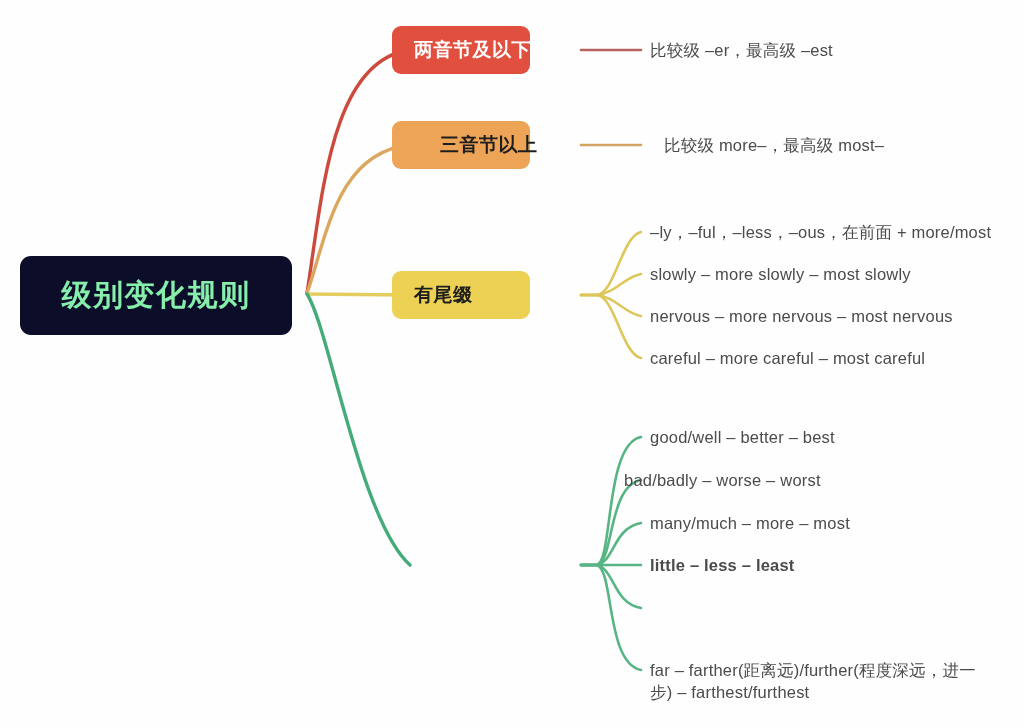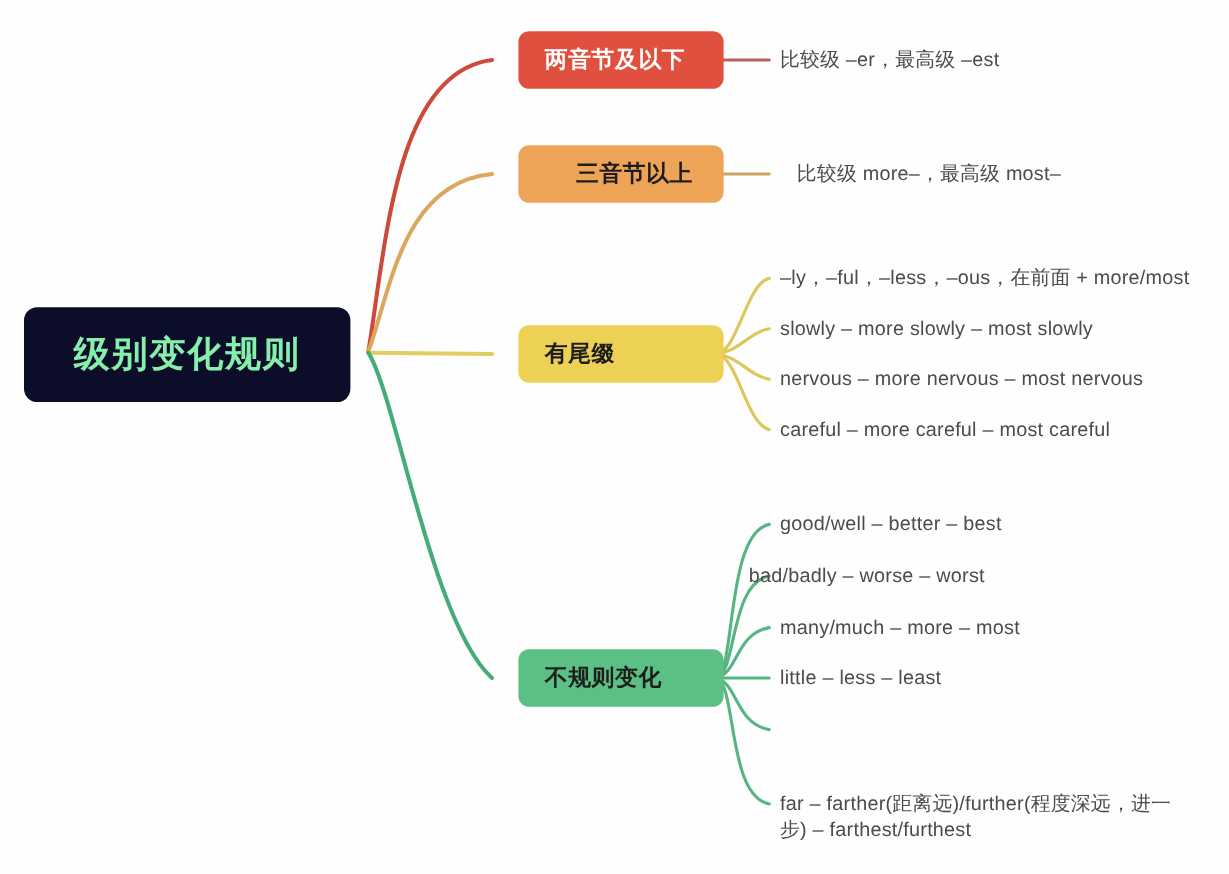--- a/index.html
+++ b/index.html
@@ -51,22 +51,22 @@
     border-radius: 11px;
     justify-content: center;
   }
   .node-root .node-label {
     color: #86efac;
     font-size: 30px;
     font-weight: bold;
     letter-spacing: 1.5px;
   }
   .node-branch {
-    left: 432px;
-    width: 171px;
+    left: 392px;
+    width: 138px;
     height: 48px;
     padding-left: 22px;
   }
   .node-branch .node-label {
     font-size: 19px;
     font-weight: bold;
     letter-spacing: 0.5px;
   }
   .branch-red  { top: 26px;  background: #e1503f; }
   .branch-red .node-label { color: #ffffff; }
@@ -129,33 +129,30 @@
     </div>
 
     <div class="node node-branch branch-orange">
       <span class="node-label">三音节以上</span>
     </div>
 
     <div class="node node-branch branch-yellow">
       <span class="node-label">有尾缀</span>
     </div>
 
-    <div class="node node-branch branch-green">
-      <span class="node-label">不规则变化</span>
-    </div>
 
     <div class="leaf" style="left:650px; top:39px;">比较级 –er，最高级 –est</div>
 
     <div class="leaf" style="left:664px; top:134px;">比较级 more–，最高级 most–</div>
 
     <div class="leaf" style="left:650px; top:221px;">–ly，–ful，–less，–ous，在前面 + more/most</div>
     <div class="leaf" style="left:650px; top:263px;">slowly – more slowly – most slowly</div>
     <div class="leaf" style="left:650px; top:305px;">nervous – more nervous – most nervous</div>
     <div class="leaf" style="left:650px; top:347px;">careful – more careful – most careful</div>
 
     <div class="leaf" style="left:650px; top:426px;">good/well – better – best</div>
     <div class="leaf" style="left:624px; top:469px;">bad/badly – worse – worst</div>
     <div class="leaf" style="left:650px; top:512px;">many/much – more – most</div>
-    <div class="leaf" style="left:650px; top:554px;">little – less – least</div>
+    <div class="leaf" style="left:650px; top:554px;font-weight:bold;">little – less – least</div>
     <div class="leaf leaf-wrap" style="left:650px; top:659px; width:348px;">far – farther(距离远)/further(程度深远，进一步) – farthest/furthest</div>
 
   </div>
 </div>
 
 </body></html>

